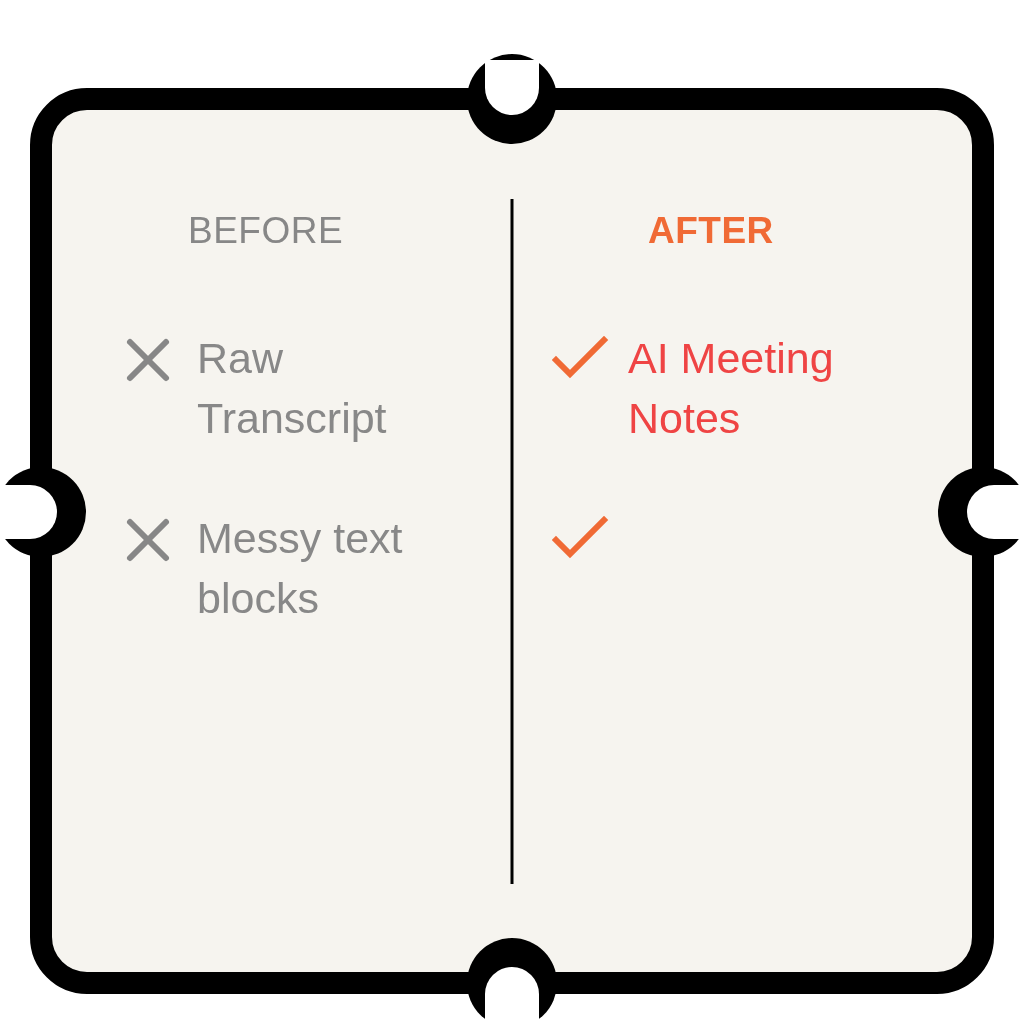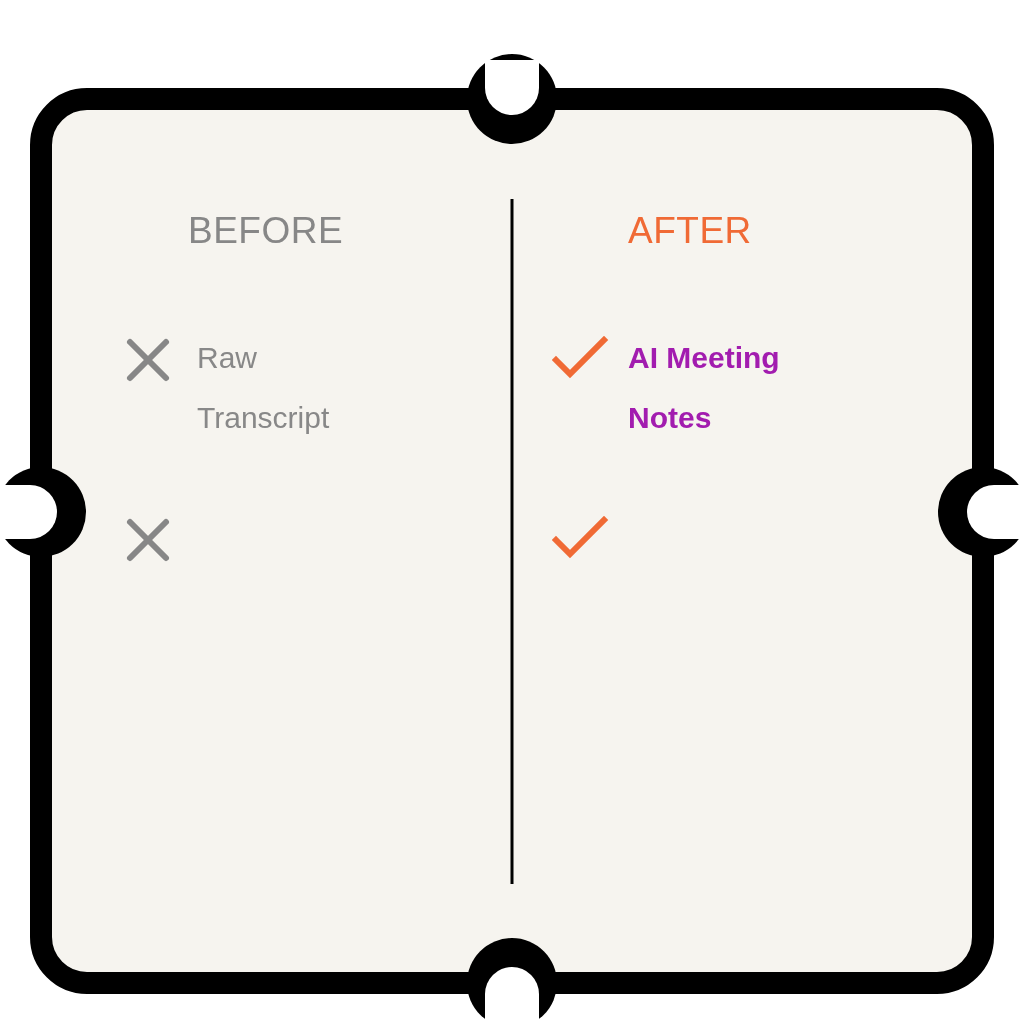--- a/index.html
+++ b/index.html
@@ -28,46 +28,46 @@
       letter-spacing: 0.5px;
       line-height: 70px;
       margin: 0;
     }
     .before-title {
       left: 188px;
       color: #878787;
       font-weight: 400;
     }
     .after-title {
-      left: 628px;
+      left: 648px;
       color: #f06a35;
-      font-weight: 400;
+      font-weight: 700;
     }
     .item {
       position: absolute;
       display: flex;
       align-items: flex-start;
     }
     .item .icon {
       position: absolute;
       width: 56px;
       height: 56px;
     }
     .item-text {
-      font-size: 30px;
+      font-size: 43px;
       line-height: 60px;
       white-space: pre-line;
     }
     .before-item .item-text {
       color: #888888;
       font-weight: 400;
     }
     .after-item .item-text {
-      color: #a21caf;
-      font-weight: 700;
+      color: #ef4444;
+      font-weight: 400;
     }
   </style>
 </head>
 <body>
 
 <svg class="frame-svg" viewBox="0 0 1024 1024" xmlns="http://www.w3.org/2000/svg">
 
   <rect x="41" y="99" width="942" height="884" rx="46" ry="46" fill="#f6f4ef" stroke="#000000" stroke-width="22"></rect>
 
   <circle cx="512" cy="99" r="45" fill="#000000"></circle>
@@ -97,20 +97,22 @@
   </svg>
   <div class="item-text" style="margin-left:73px;">Raw
 Transcript</div>
 </div>
 
 <div class="item before-item" style="left:124px; top:508px;">
   <svg class="icon" viewBox="0 0 56 56" style="left:0; top:6px;">
     <line x1="6" y1="8" x2="42" y2="44" stroke="#878787" stroke-width="6" stroke-linecap="round"></line>
     <line x1="42" y1="8" x2="6" y2="44" stroke="#878787" stroke-width="6" stroke-linecap="round"></line>
   </svg>
+  <div class="item-text" style="margin-left:73px;">Messy text
+blocks</div>
 </div>
 
 <h2 class="col-title after-title">AFTER</h2>
 
 <div class="item after-item" style="left:552px; top:328px;">
   <svg class="icon" viewBox="0 0 60 56" style="left:0; top:4px; width:60px;">
     <polyline points="4,28 18,42 52,8" fill="none" stroke="#f06a35" stroke-width="6" stroke-linecap="square" stroke-linejoin="miter"></polyline>
   </svg>
   <div class="item-text" style="margin-left:76px;">AI Meeting
 Notes</div>

